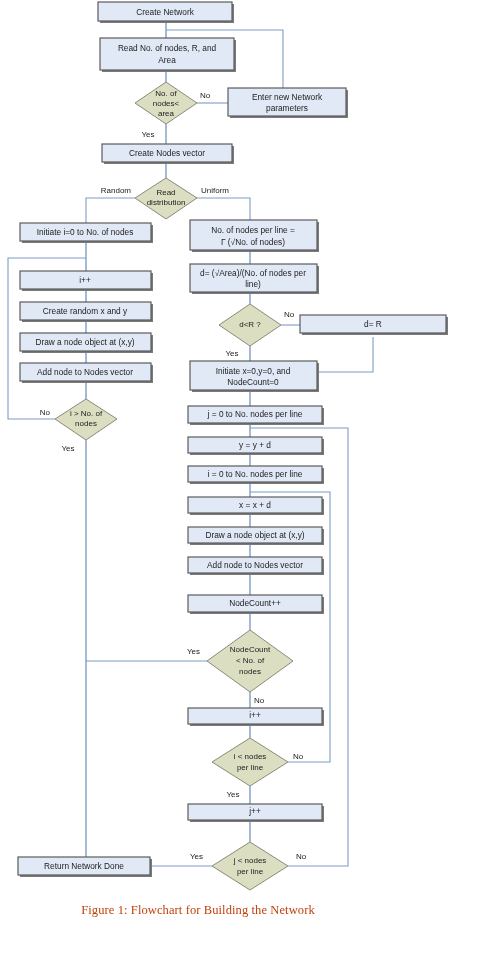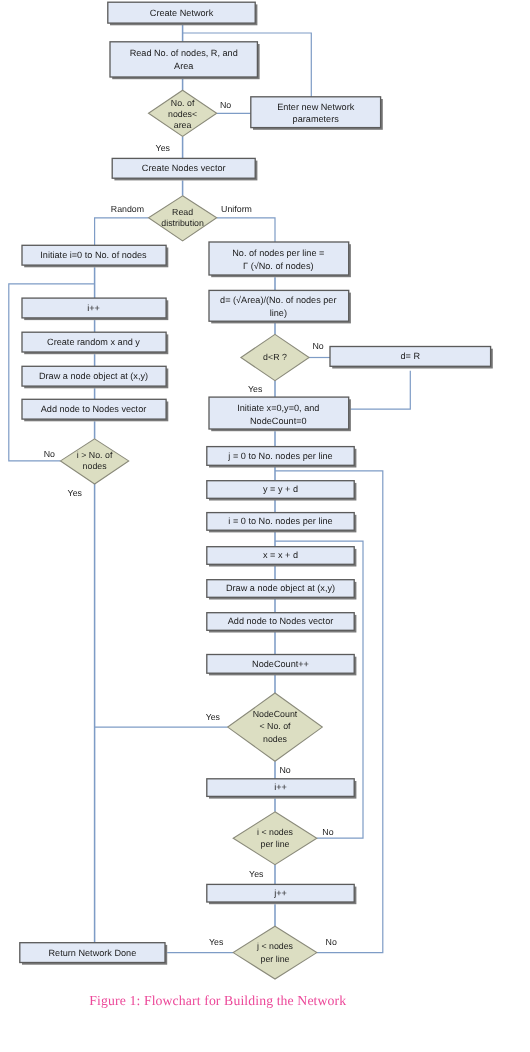--- a/index.html
+++ b/index.html
@@ -73,21 +73,21 @@
   .edge-label.anchor-middle { text-anchor: middle; }
   .edge-label.anchor-end { text-anchor: end; }
   .figure-caption {
     position: absolute;
     left: 0;
     right: 0;
     top: 903px;
     text-align: center;
     font-family: "Liberation Serif", serif;
     font-size: 12.5px;
-    color: #ec4899;
+    color: #c2410c;
     letter-spacing: 0.1px;
   }
 </style>
 </head>
 <body>
 
 <div id="flowchart-root">
   <svg class="chart-canvas" viewBox="0 0 482 956" xmlns="http://www.w3.org/2000/svg">
 
     <g>

